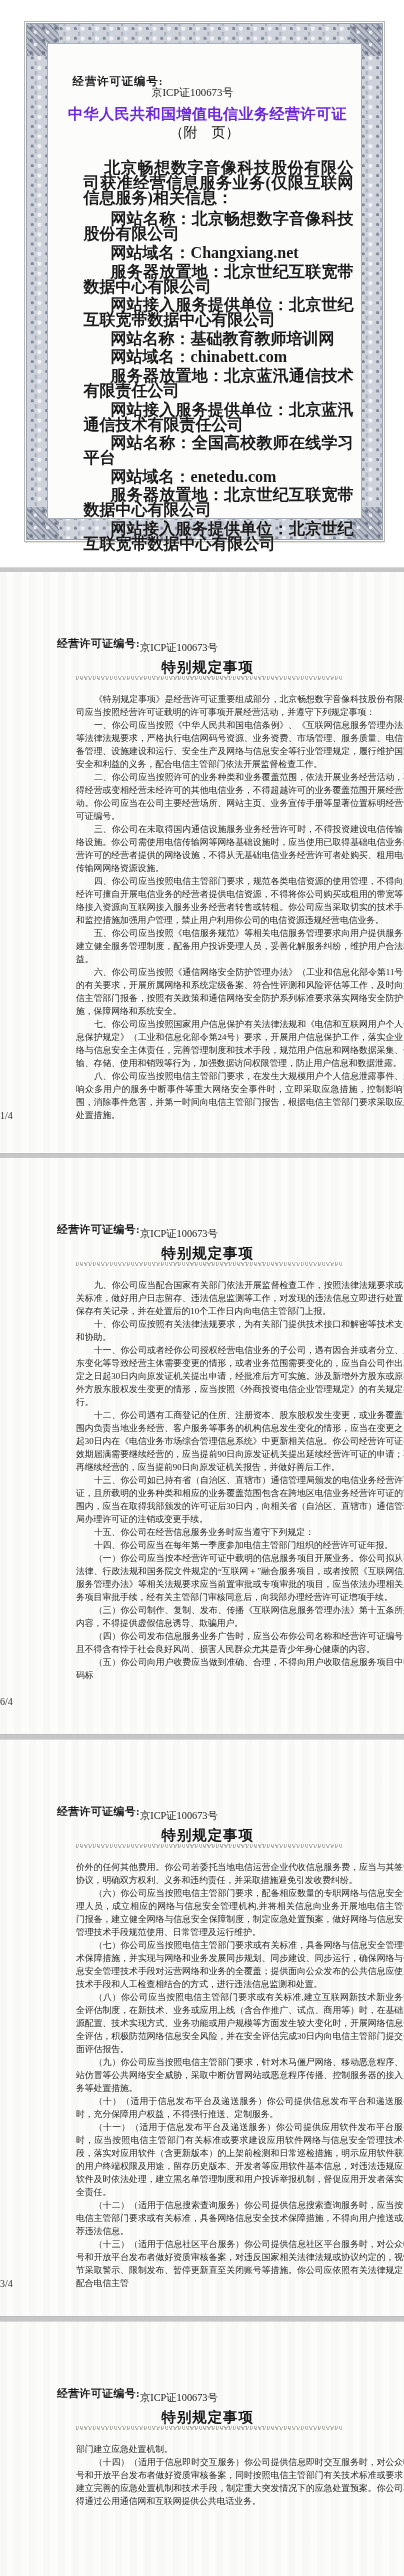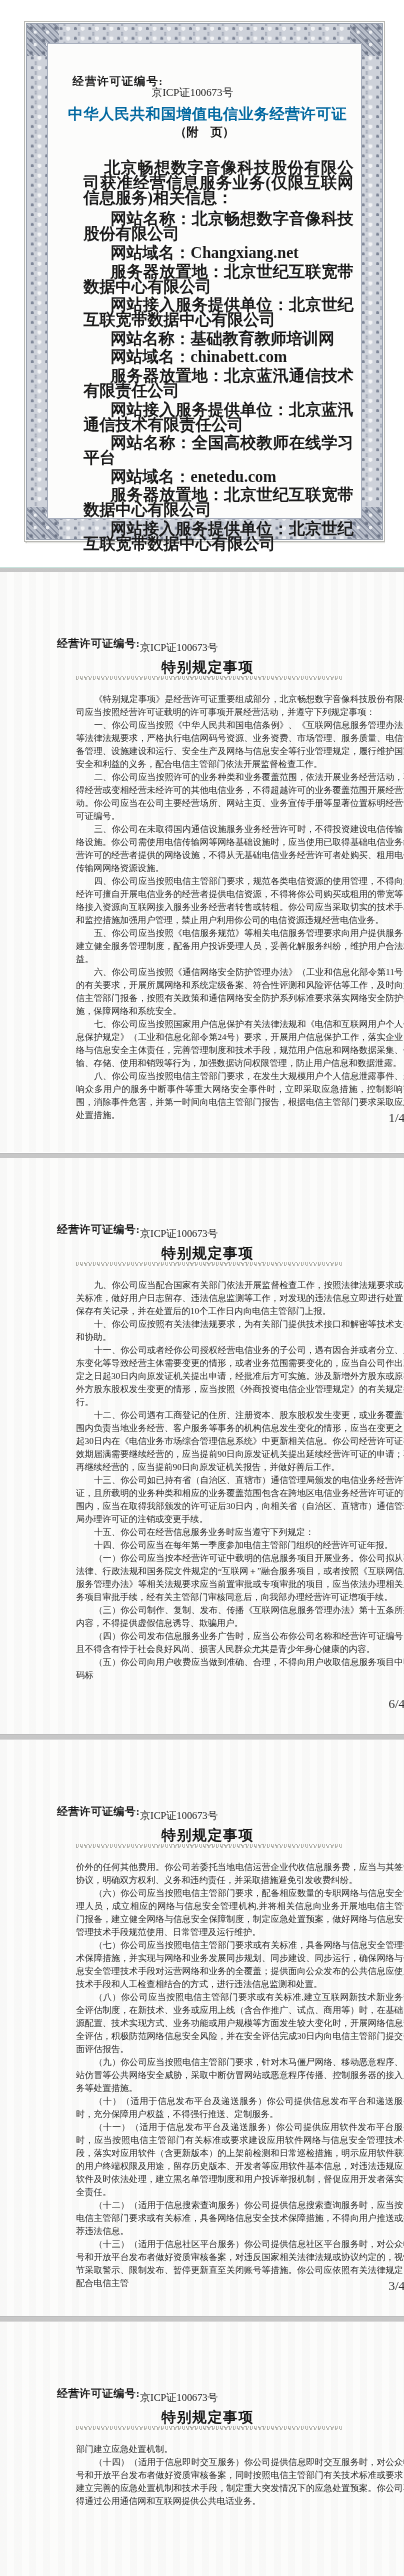--- a/index.html
+++ b/index.html
@@ -24,23 +24,23 @@
         radial-gradient(circle at 4.1px 4.1px,#6f7789 1.5px,transparent 2.1px),
         radial-gradient(circle at 8.2px 8.2px,#eceef1 1.5px,transparent 2.1px),
         repeating-linear-gradient(45deg,rgba(90,99,120,.45) 0 1.5px,transparent 1.5px 4.1px);
       background-size:12.4px 12.4px,12.4px 12.4px,auto;}
   .corner.tl{left:0;top:0}.corner.tr{right:0;top:0}
   .corner.bl{left:0;bottom:0}.corner.br{right:0;bottom:0}
   .cert-inner{position:absolute;inset:20.6px;}
   .cert-head-label{position:absolute;left:27px;top:32px;font-size:11.3px;font-weight:700;color:#1c1c1c;letter-spacing:1px;}
   .cert-head-num{position:absolute;left:106px;top:44px;font-size:10.8px;color:#1c1c1c;}
   .cert-title{position:absolute;left:6px;right:0;top:63px;text-align:center;
-              font-size:15px;font-weight:700;color:#0369a1;letter-spacing:0.5px;white-space:nowrap;}
+              font-size:15px;font-weight:700;color:#6d28d9;letter-spacing:0.5px;white-space:nowrap;}
   .cert-subtitle{position:absolute;left:0;right:0;top:82px;text-align:center;
-              font-size:12px;font-weight:700;color:#151515;}
+              font-size:14px;font-weight:400;color:#151515;}
   .cert-body{position:absolute;left:38px;top:118px;width:270px;font-size:16px;
              line-height:15px;font-weight:700;color:#1b1b1b;text-align:justify;}
   .cert-intro{margin:0 0 6.2px 0;text-indent:20.6px;}
   .cert-line{margin:0 0 3.6px 0;text-indent:27px;font-family:Liberation Serif, serif;}
   
   .page-sep{position:absolute;left:0;width:405px;height:5.7px;
       background:linear-gradient(#c8e4dd 0,#c8e4dd 0.5px,#bdbdbd 0.5px,#c7c7c7 1.5px,#c6c6c6 4.6px,#dddddd 5.7px);}
   
   .spec-page{position:absolute;left:0;width:405px;background:#fcfcfb;
       background-image:repeating-linear-gradient(90deg,rgba(0,0,0,0.015) 0 7.2px,transparent 7.2px 14.4px);}
@@ -49,22 +49,22 @@
   .spec-title{position:absolute;left:0;right:0;top:86px;text-align:center;transform:translateX(5.2px);
       font-size:14.4px;font-weight:700;letter-spacing:1px;color:#161616;}
   .zigzag{position:absolute;left:75px;top:104px;width:268px;height:3.6px;opacity:.75;
       background:
         repeating-linear-gradient(75deg,transparent 0 1.5px,#97978f 1.5px 2.6px,transparent 2.6px 4.1px),
         repeating-linear-gradient(-75deg,transparent 0 1.5px,#b3b3ab 1.5px 2.6px,transparent 2.6px 4.1px);}
   .spec-body{position:absolute;left:45px;top:121px;width:336px;font-size:8.8px;
       line-height:13px;color:#242424;text-align:justify;margin-left:31px;}
   .spec-body p{margin:0;}
   .spec-body p.ind{text-indent:18px;}
-  .spec-pageno{position:absolute;left:0;right:0;top:538px;text-align:right;
-      font-size:13px;color:#333;font-family:"Liberation Serif","DejaVu Serif",serif;}
+  .spec-pageno{position:absolute;left:0;right:0;top:538px;text-align:left;
+      font-size:10px;color:#333;font-family:"Liberation Serif","DejaVu Serif",serif;}
 </style>
 </head>
 <body>
 
 <div class="canvas">
 
   <section class="cert-page">
     <div class="cert-border">
       <div class="corner tl"></div>
       <div class="corner tr"></div>

